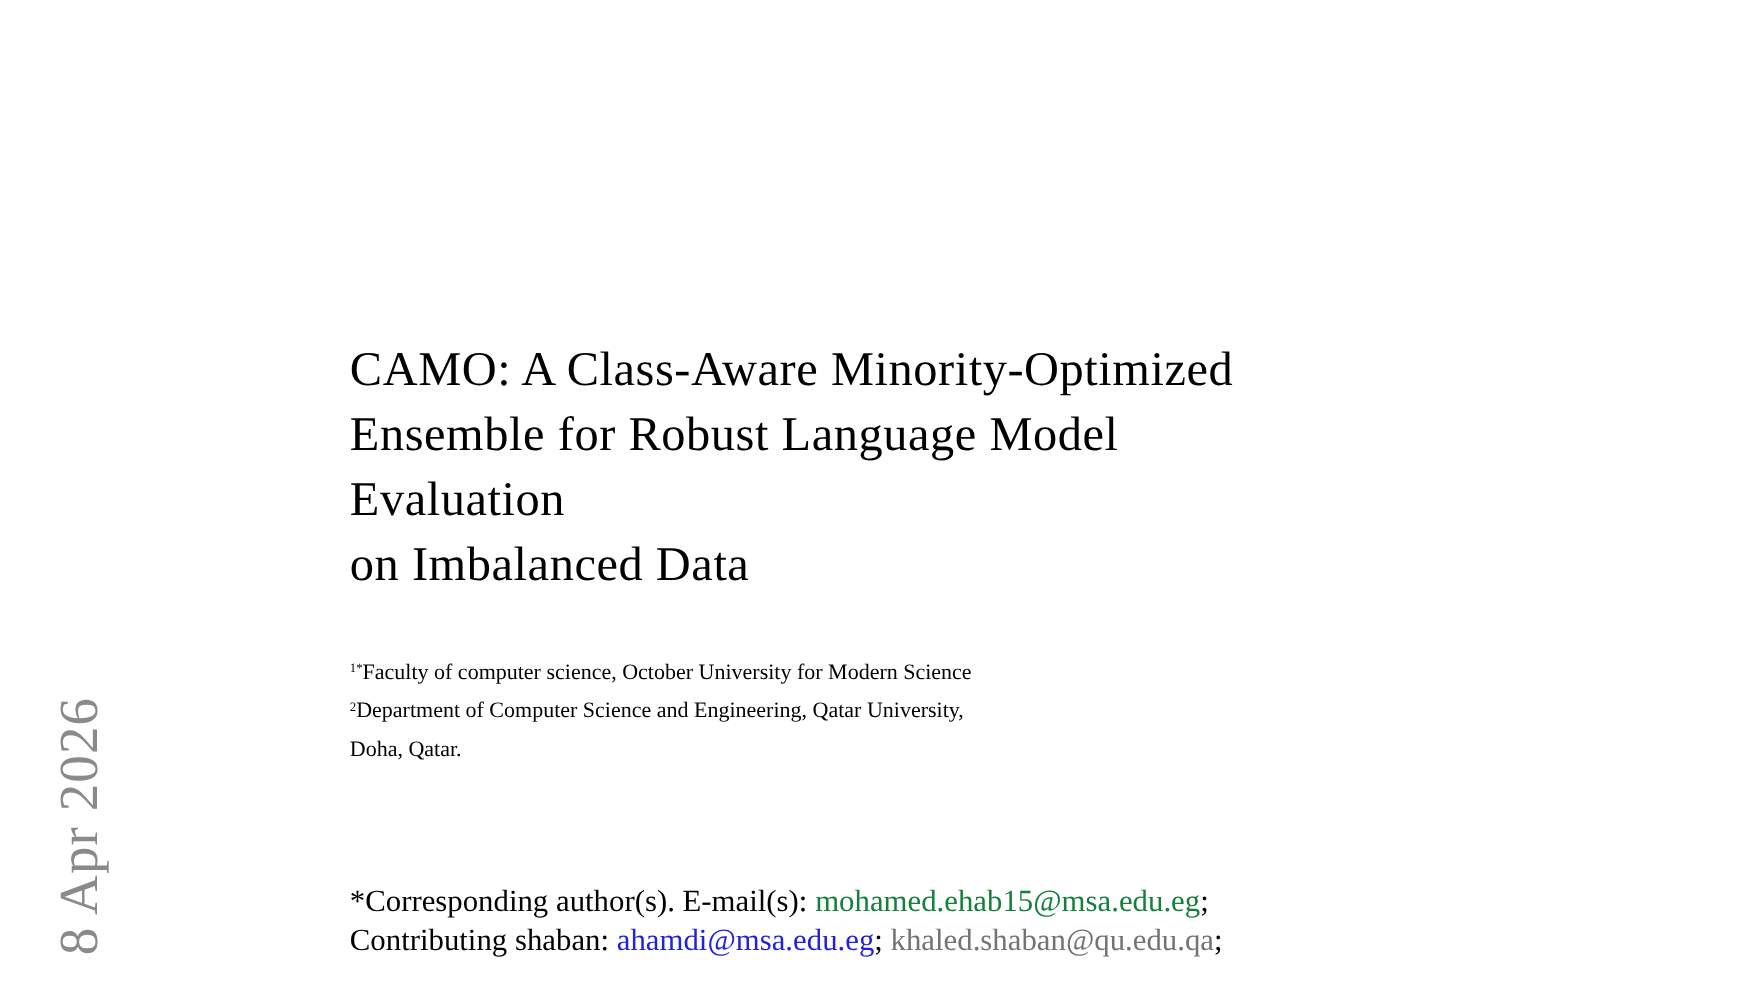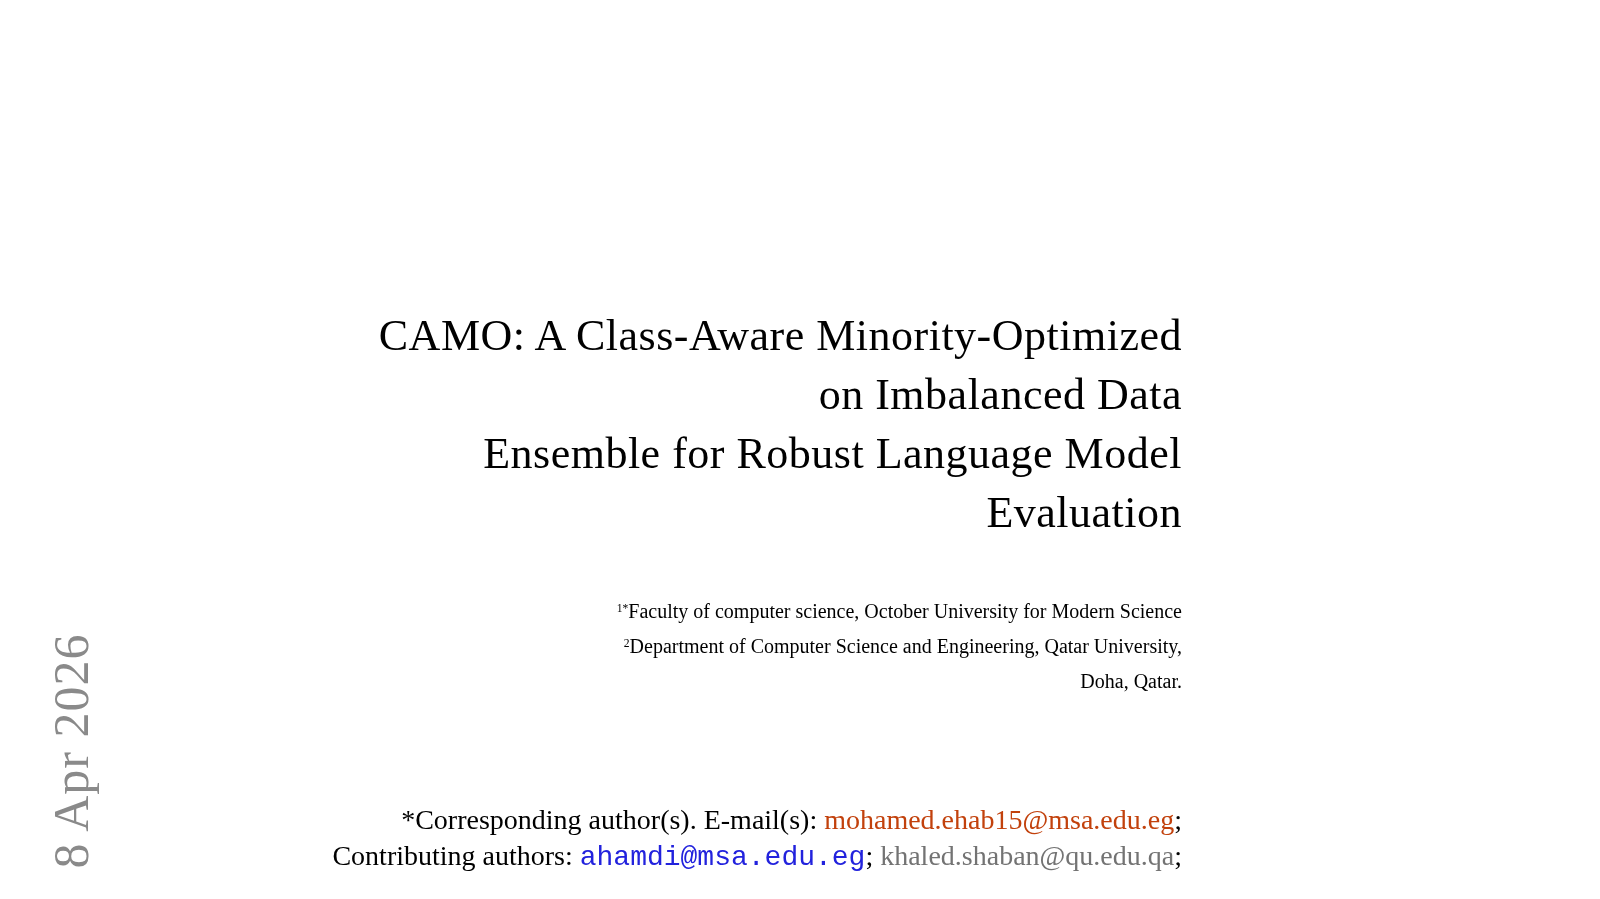--- a/index.html
+++ b/index.html
@@ -20,23 +20,23 @@
     transform-origin: center center;
     font-size: 50px;
     letter-spacing: 1px;
     white-space: nowrap;
     color: #8a8a8a;
   }
 
   
   .content {
     position: absolute;
-    left: 286px; top: 0;
+    left: 318px; top: 0;
     width: 896px; height: 637px;
-    text-align: right;
+    text-align: left;
   }
 
   .title {
     position: absolute;
     top: 306px; left: 0; width: 100%;
     margin: 0;
     font-size: 44px;
     font-weight: 400;
     line-height: 59px;
     letter-spacing: 0.5px;
@@ -84,29 +84,29 @@
 </style>
 </head>
 <body style="background: rgb(255, 255, 255);">
 
 <div class="watermark" style="color: rgb(138, 138, 138);">8 Apr 2026</div>
 
 <main class="content">
 
   <h1 class="title">
     <span class="tline">CAMO: A Class-Aware Minority-Optimized</span>
+    <span class="tline">Ensemble for Robust Language Model Evaluation</span>
     <span class="tline">on Imbalanced Data</span>
-    <span class="tline">Ensemble for Robust Language Model Evaluation</span>
   </h1>
 
 
   <div class="affils">
     <span class="affil-line"><sup>1*</sup><span>Faculty of computer science, October University for Modern Science</span></span>
     <span class="affil-line"><sup>2</sup><span>Department of Computer Science and Engineering, Qatar University,</span></span>
     <span class="affil-line">Doha, Qatar.</span>
   </div>
 
   <div class="footnote">
-    <span class="fline"><span>*Corresponding author(s). E-mail(s): </span><a class="email" style="color: #c2410c;">mohamed.ehab15@msa.edu.eg</a><span>;</span></span>
-    <span class="fline"><span>Contributing authors: </span><a class="email" style="color: rgb(34, 34, 221); font-family: Liberation Mono, monospace;">ahamdi@msa.edu.eg</a><span>; </span><a class="email" style="color: #737373;">khaled.shaban@qu.edu.qa</a><span>;</span></span>
+    <span class="fline"><span>*Corresponding author(s). E-mail(s): </span><a class="email" style="color: #15803d;">mohamed.ehab15@msa.edu.eg</a><span>;</span></span>
+    <span class="fline"><span>Contributing shaban: </span><a class="email" style="color: rgb(34, 34, 221);">ahamdi@msa.edu.eg</a><span>; </span><a class="email" style="color: #737373;">khaled.shaban@qu.edu.qa</a><span>;</span></span>
   </div>
 
 </main>
 
 </body></html>

